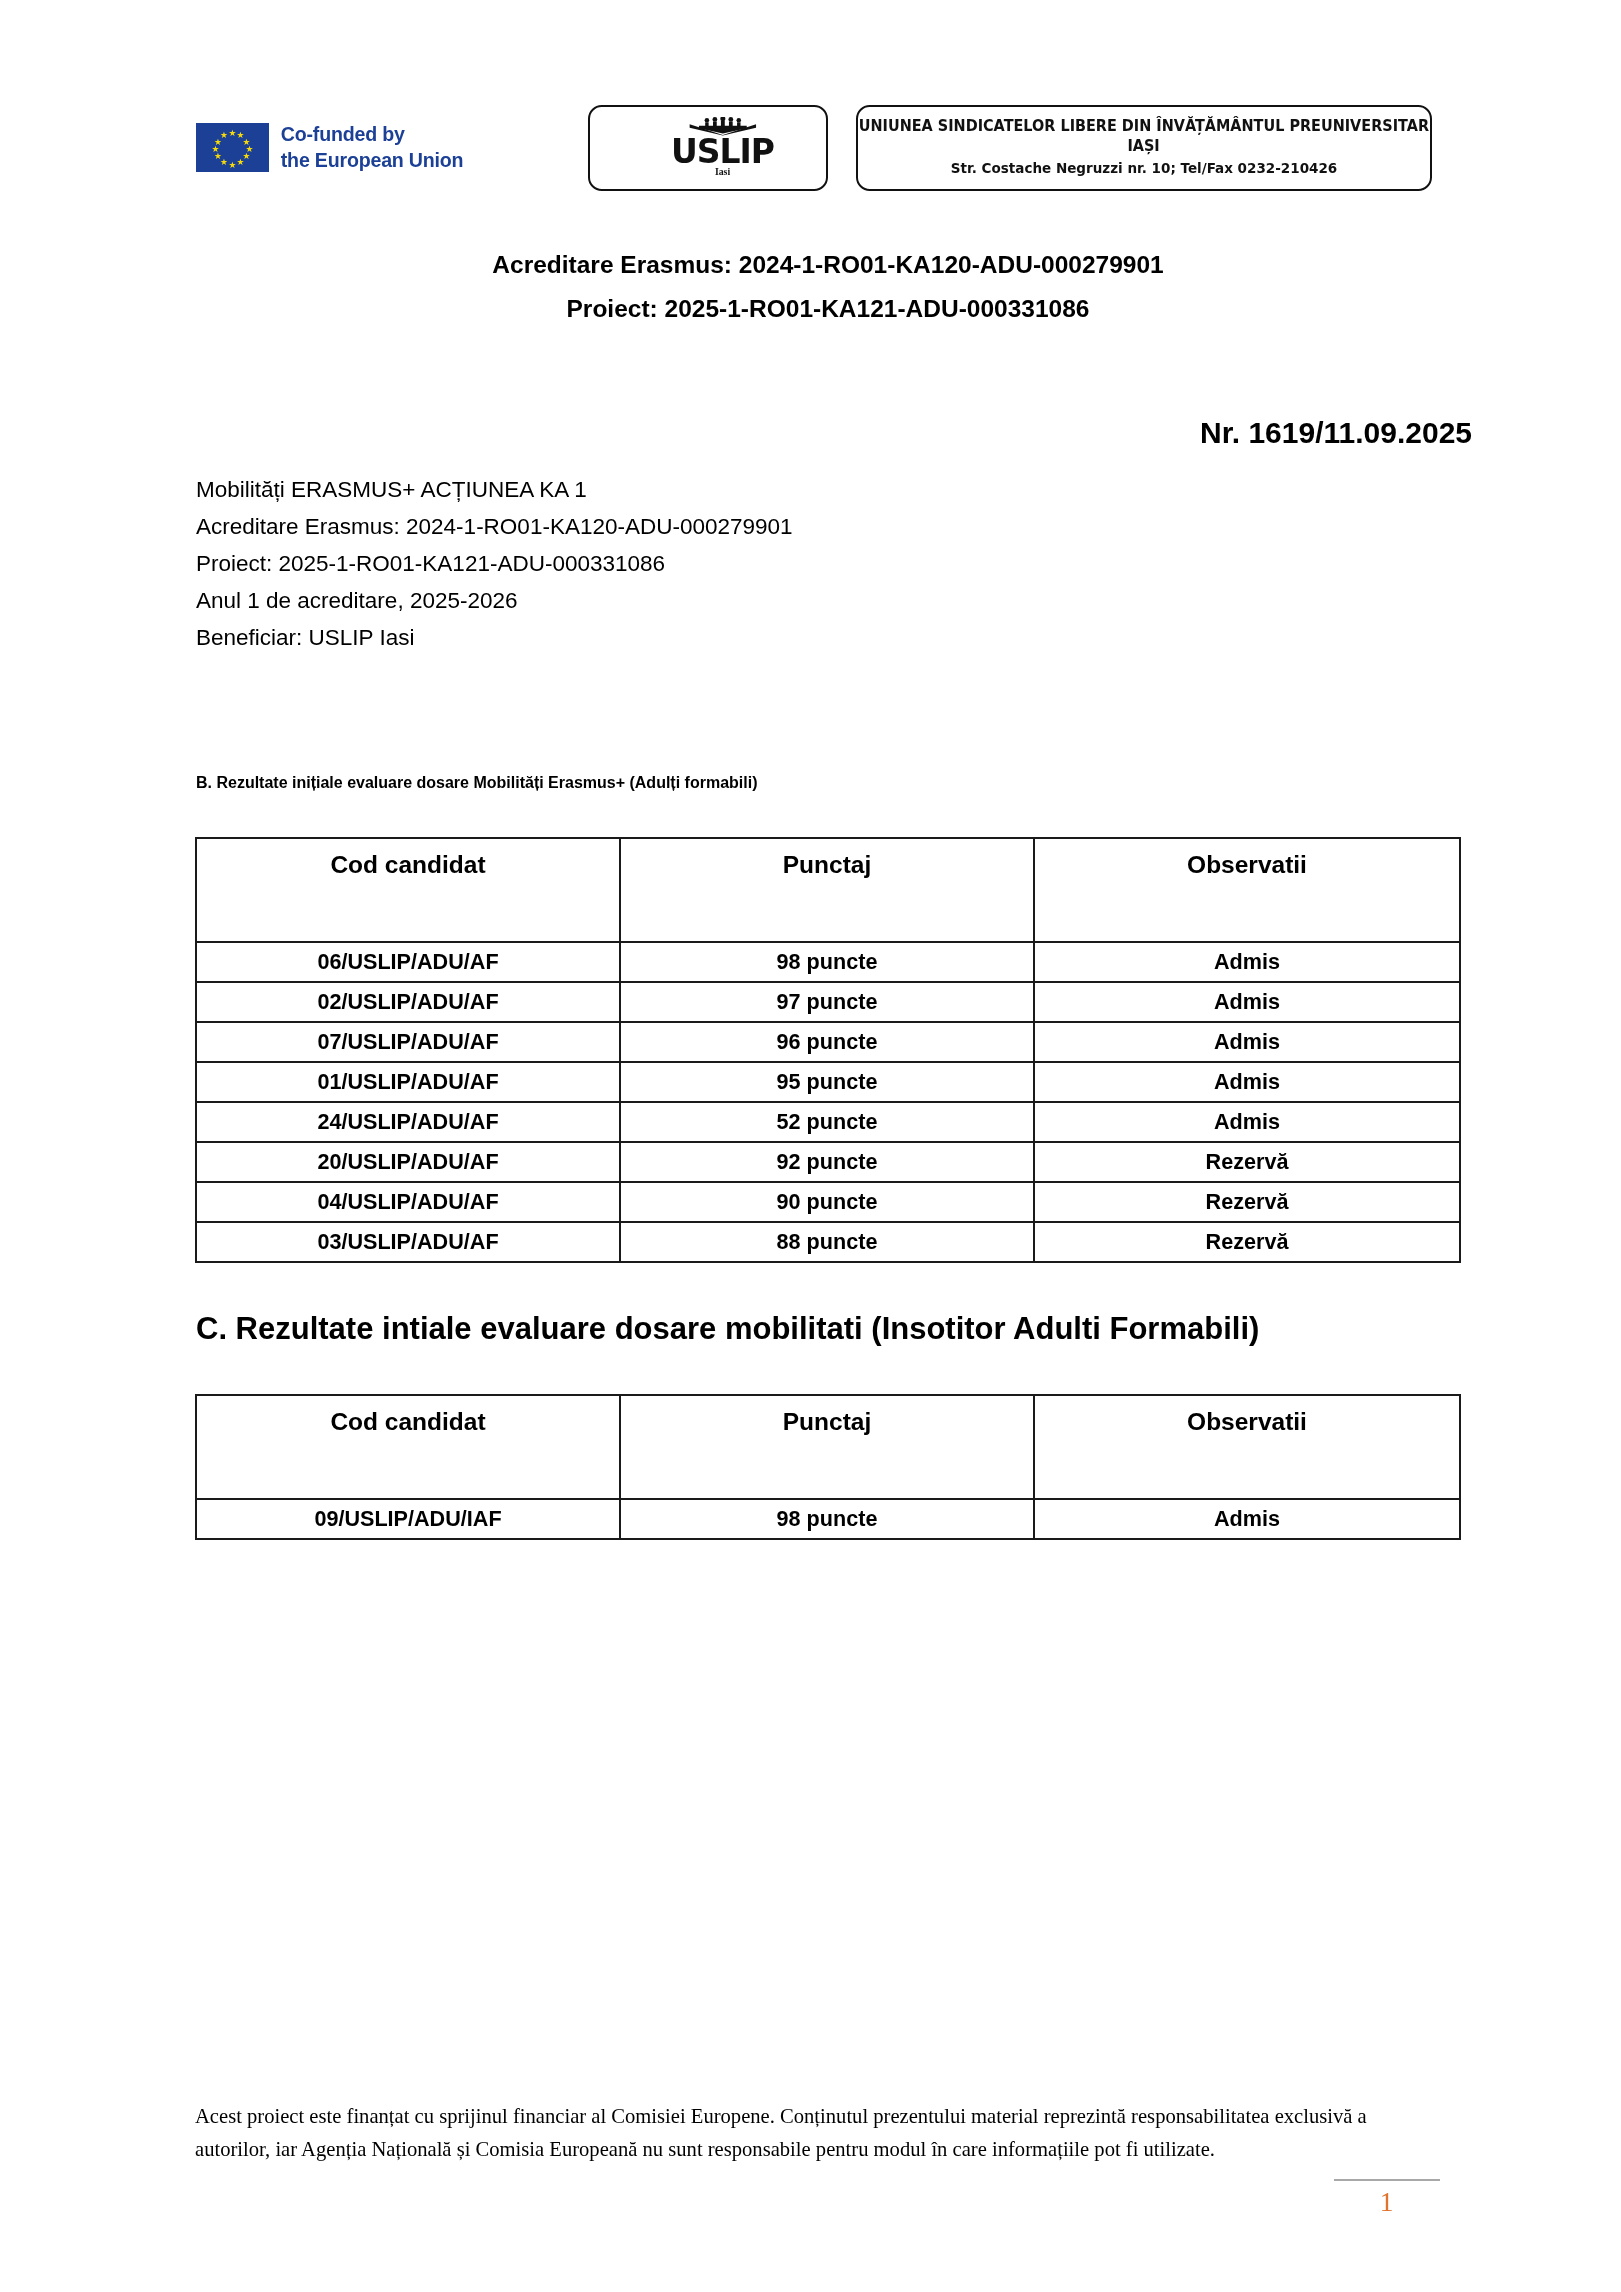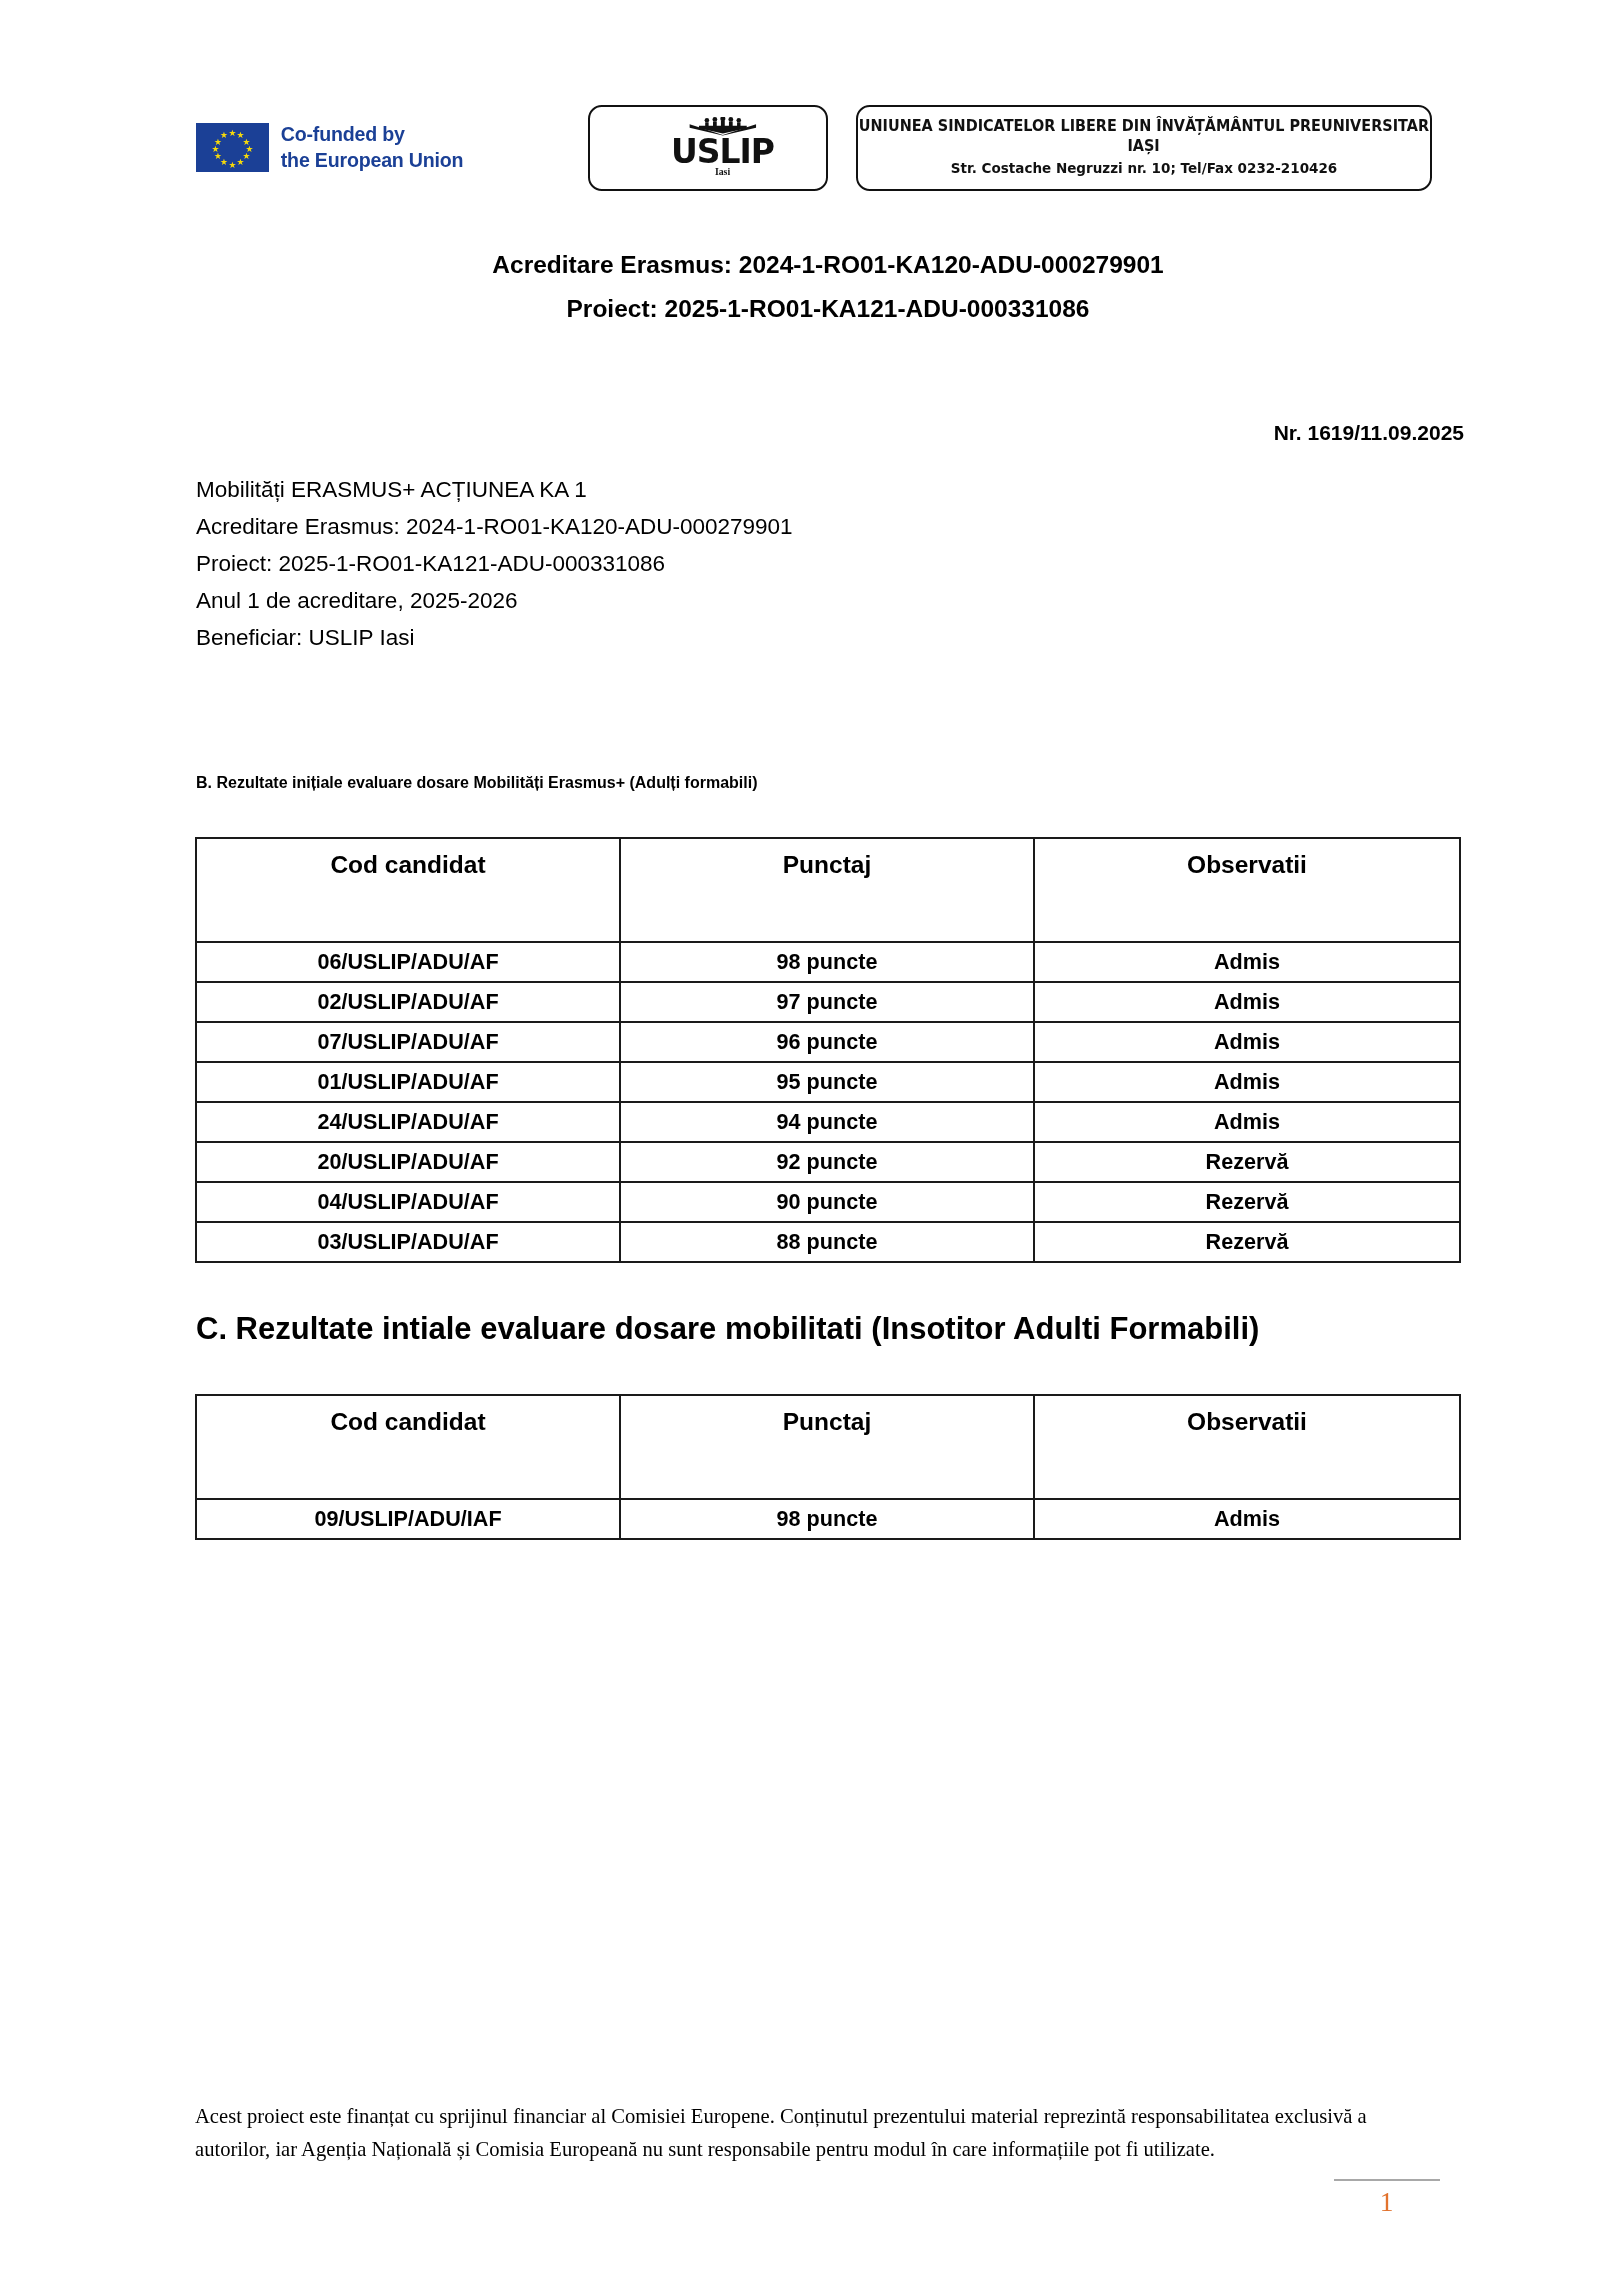--- a/index.html
+++ b/index.html
@@ -140,26 +140,26 @@
     width: 1264px;
     text-align: center;
     font-weight: bold;
     font-size: 24.5px;
     line-height: 44px;
   }
 
   
   .nr-line {
     position: absolute;
-    left: 200px;
+    left: 208px;
     top: 418px;
     width: 1264px;
     text-align: right;
     font-weight: bold;
-    font-size: 21px;
+    font-size: 30px;
     line-height: 29px;
   }
 
   
   .info-block {
     position: absolute;
     left: 196px;
     top: 471px;
     width: 1078px;
     font-weight: normal;
@@ -358,21 +358,21 @@
           <td>96 puncte</td>
           <td>Admis</td>
         </tr>
         <tr>
           <td>01/USLIP/ADU/AF</td>
           <td>95 puncte</td>
           <td>Admis</td>
         </tr>
         <tr>
           <td>24/USLIP/ADU/AF</td>
-          <td>94 puncte</td>
+          <td>52 puncte</td>
           <td>Admis</td>
         </tr>
         <tr>
           <td>20/USLIP/ADU/AF</td>
           <td>92 puncte</td>
           <td>Rezervă</td>
         </tr>
         <tr>
           <td>04/USLIP/ADU/AF</td>
           <td>90 puncte</td>

